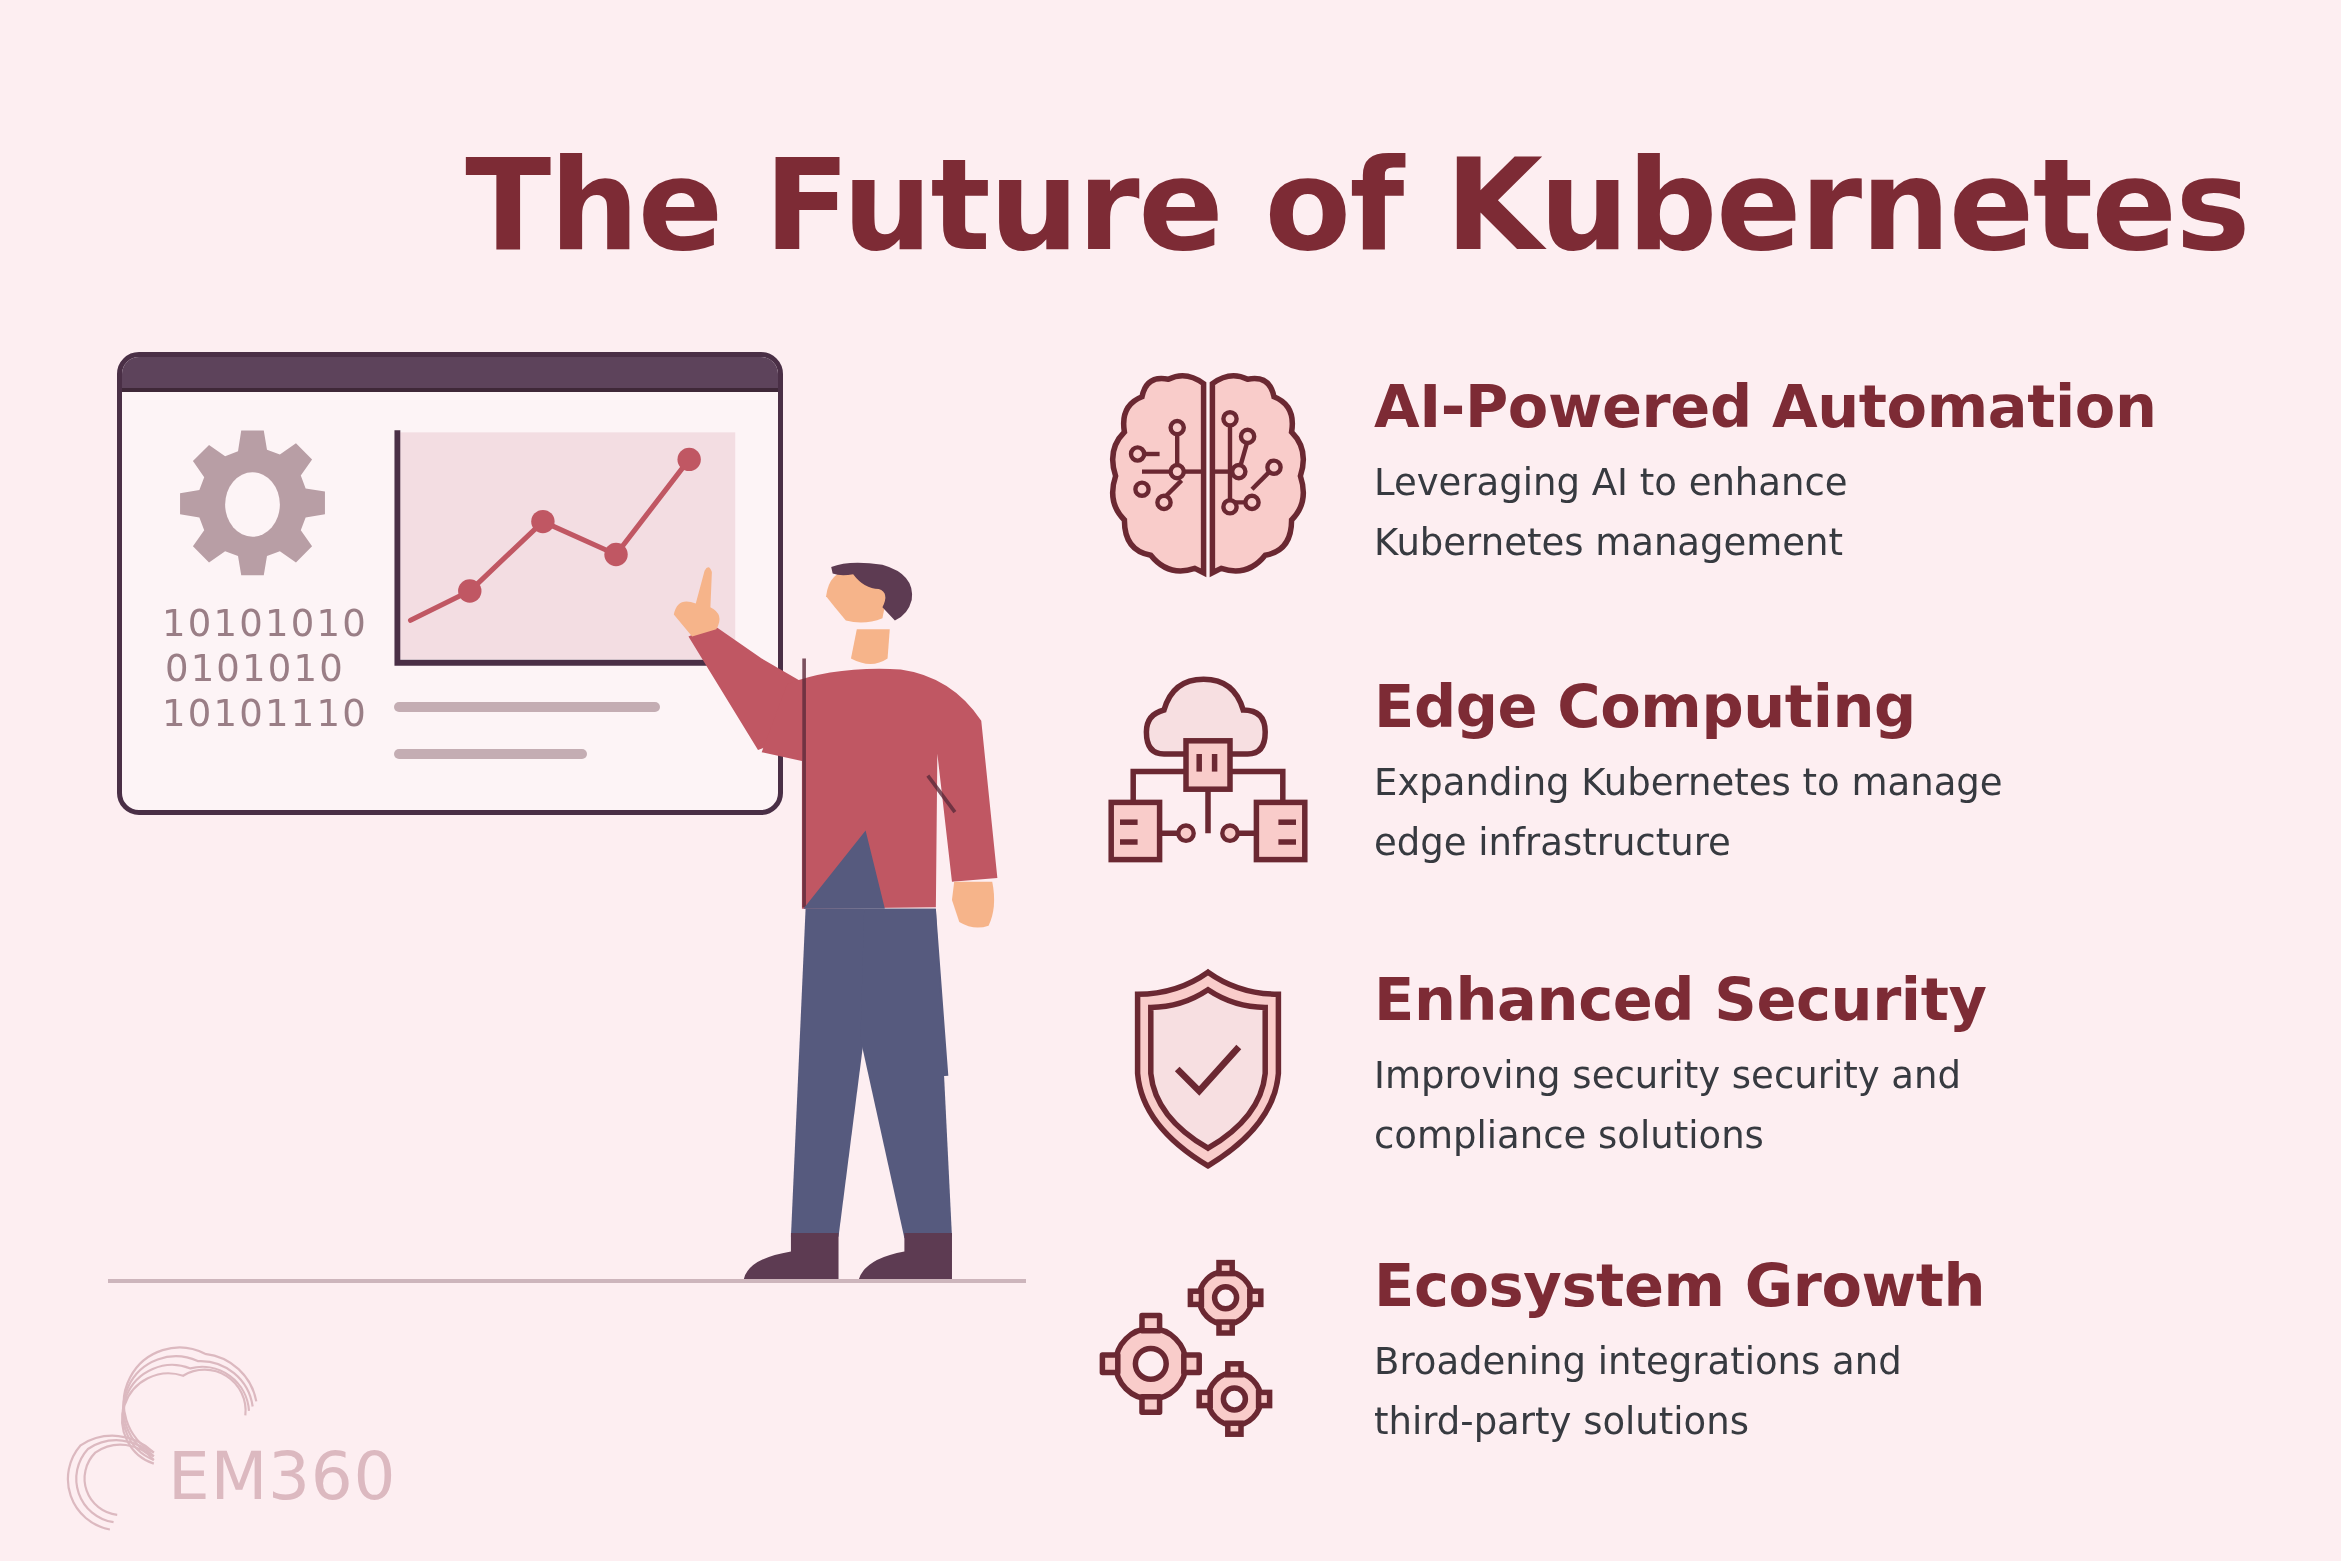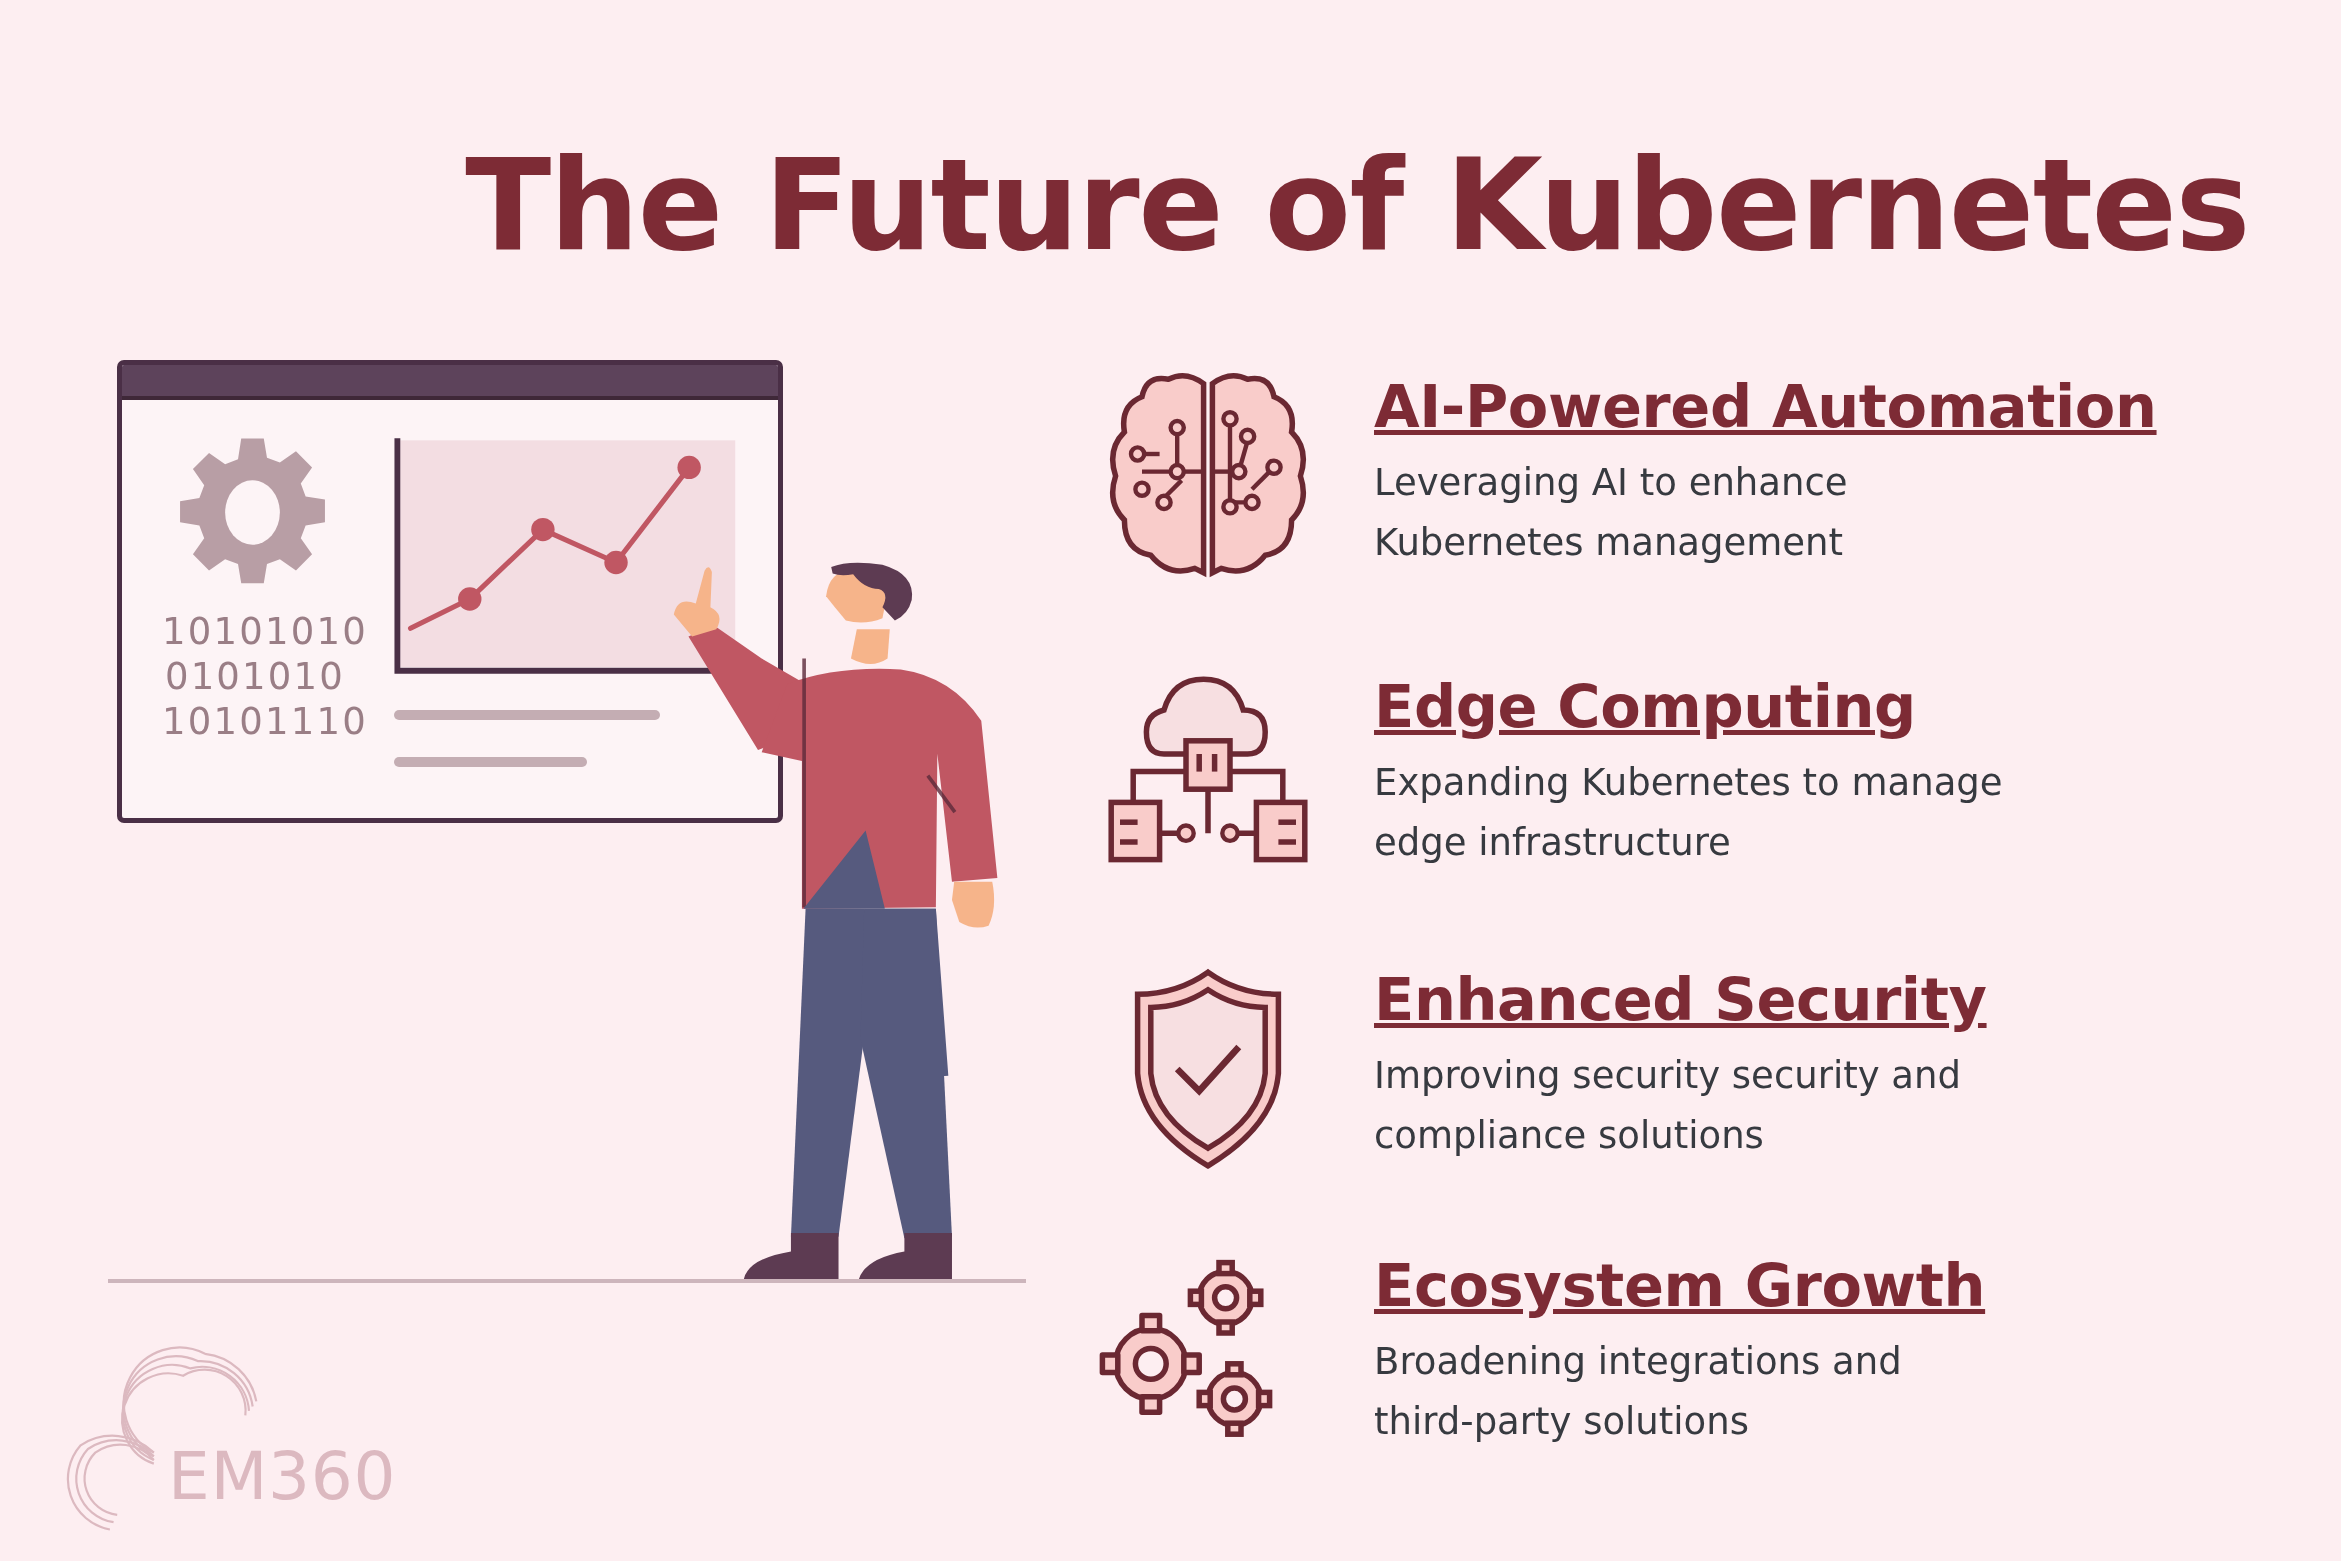--- a/index.html
+++ b/index.html
@@ -12,25 +12,25 @@
   }
   .title {
     position: absolute; left: 0; top: 128px; width: 2245px;
     text-align: right;
     font-size: 126px; font-weight: bold; letter-spacing: -1.5px;
     color: #7d2b35;
     margin: 4px;
   }
   
   .board {
-    position: absolute; left: 117px; top: 360px;
+    position: absolute; left: 117px; top: 352px;
     width: 666px; height: 463px;
     box-sizing: border-box;
     border: 5.9px solid #4a2f46;
-    border-radius: 7px;
+    border-radius: 22px;
     background: #fdf4f6;
     overflow: hidden;
   }
   .board-bar {
     position: absolute; left: 0; top: 0; right: 0; height: 31px;
     background: #5d435b;
     border-bottom: 4.4px solid #3f2838;
   }
   .gear-big { position: absolute; left: 50px; top: 67px; width: 161px; height: 161px; }
   .binary {
@@ -43,21 +43,21 @@
   .text-line { position: absolute; height: 10.2px; border-radius: 5.1px; background: #c4adb3; }
   .floor { position: absolute; left: 108px; top: 1279px; width: 918px; height: 3.7px; background: #cdb5bc; }
   .person { position: absolute; left: 659px; top: 556px; width: 381px; height: 732px; }
 
   
   .feature { position: absolute; left: 1083px; width: 1171px; height: 263px; }
   .feature .icon { position: absolute; left: 14.6px; top: 14.6px; width: 220px; height: 220px; }
   .feature .ftitle {
     position: absolute; left: 291px; top: 20.5px;
     font-size: 59px; font-weight: bold; color: #7d2b35;
-    white-space: nowrap; letter-spacing: -0.4px; text-decoration: underline;
+    white-space: nowrap; letter-spacing: -0.4px;
   }
   .feature .fdesc {
     position: absolute; left: 291px; top: 102px; width: 878px;
     font-size: 37px; line-height: 60px; color: #373a40;
   }
   .logo { position: absolute; left: 44px; top: 1317px; width: 410px; height: 220px; }
   .logo-text {
     position: absolute; left: 168px; top: 1438px;
     font-size: 66px; color: #dcb9c0; letter-spacing: 0.7px;
   }

